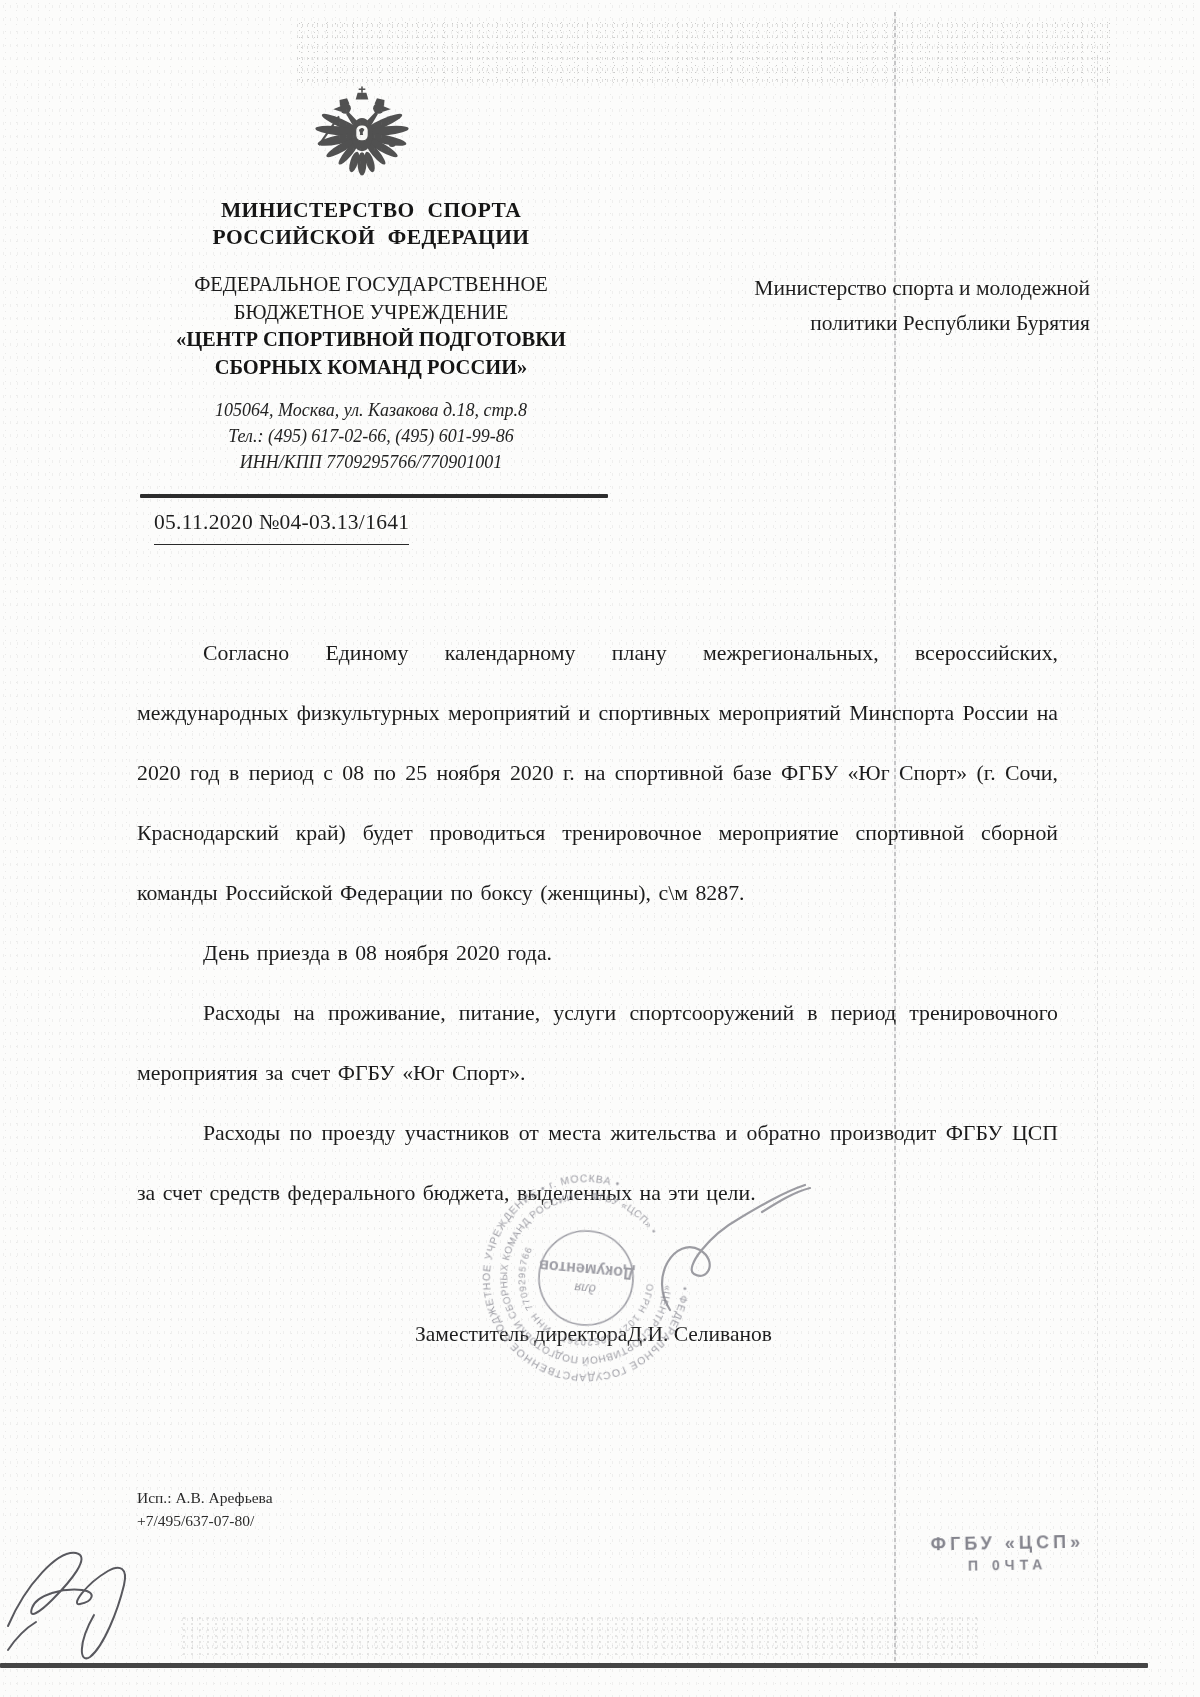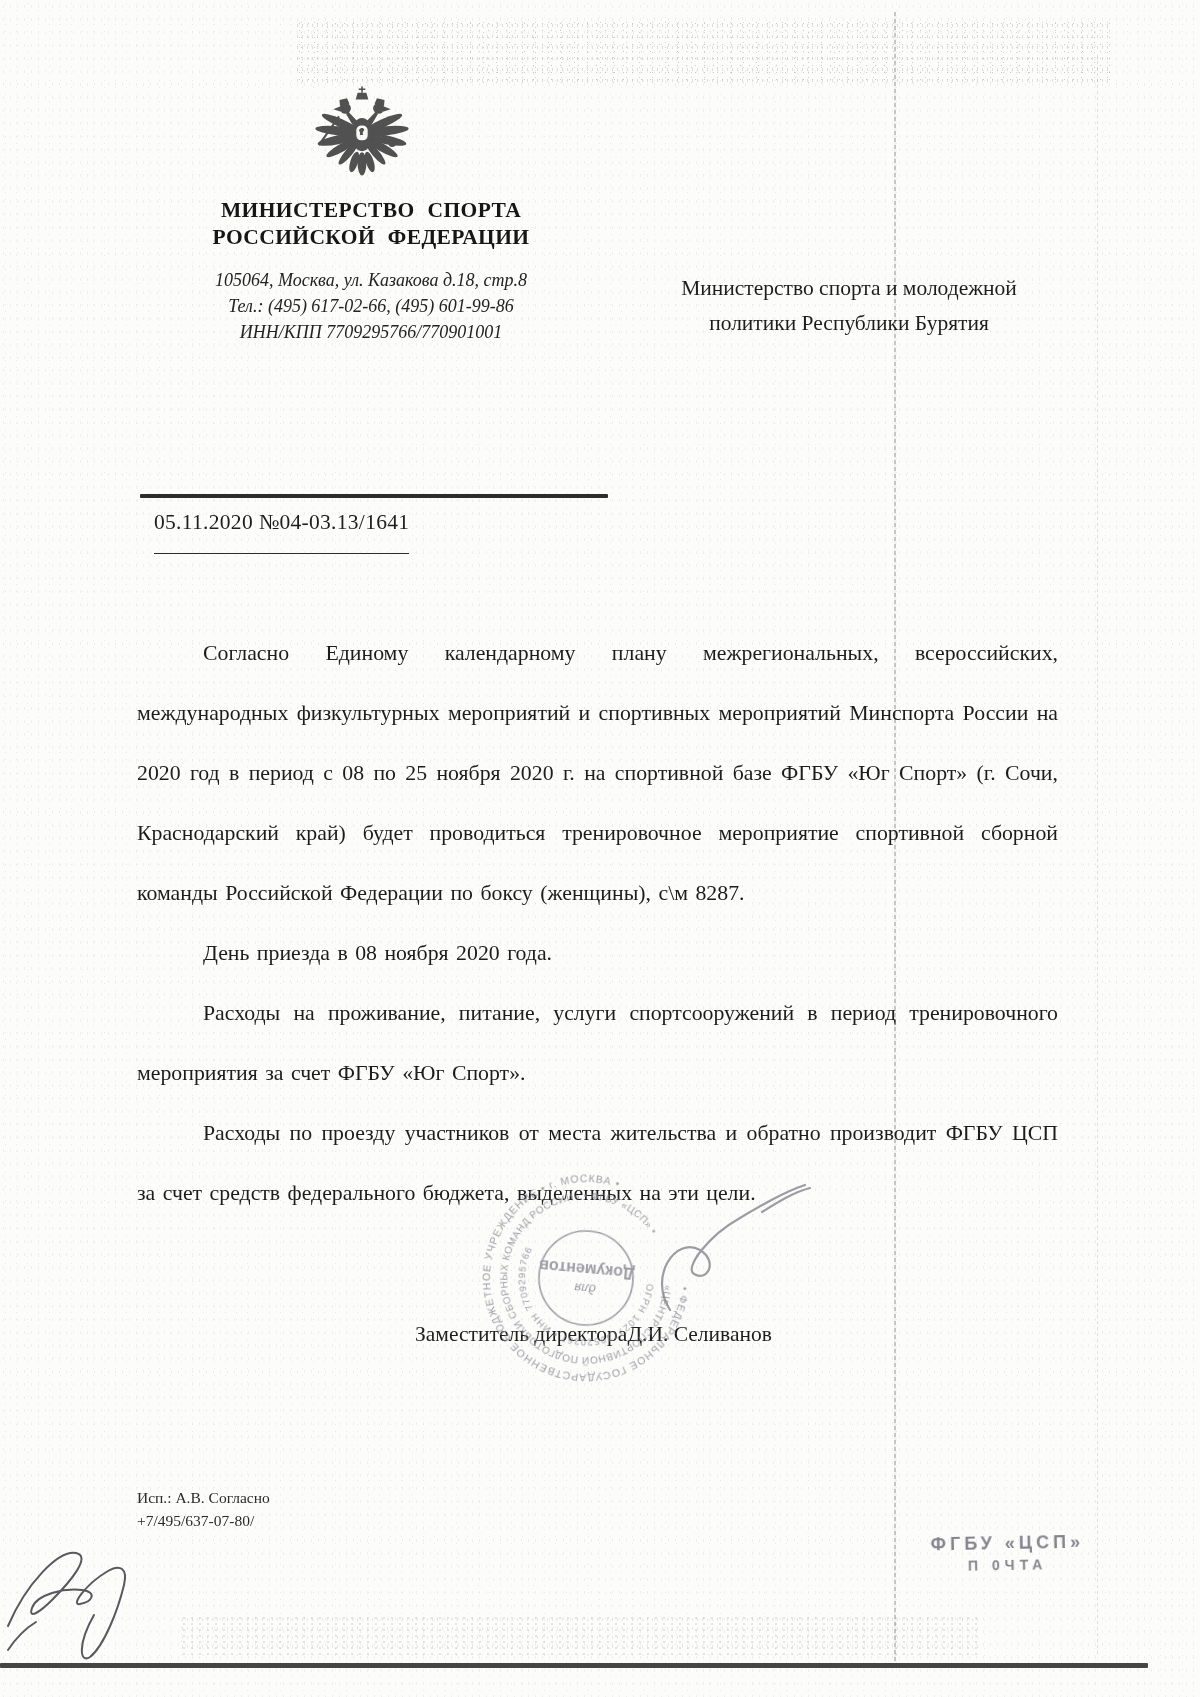--- a/index.html
+++ b/index.html
@@ -42,23 +42,23 @@
   .ministry-line{font-size:21.5px;line-height:27px;font-weight:bold;word-spacing:7px;letter-spacing:.4px;color:#161616;}
   .org-block{margin-top:20px;}
   .org-line{font-size:20.5px;line-height:27.5px;color:#1b1b1b;}
   .org-line.bold{font-weight:bold;color:#141414;}
   .addr-block{margin-top:16px;font-style:italic;}
   .addr-line{font-size:18px;line-height:26px;color:#222;}
 
   .rule{position:absolute;left:140px;top:494px;width:468px;height:4px;background:#2d2d2d;border-radius:1px;}
 
   .refline{position:absolute;left:154px;top:510px;font-size:21.5px;color:#1d1d1d;
-    border-bottom:1.6px solid #2a2a2a;padding-bottom:18px;letter-spacing:.3px;}
-
-  .recipient{position:absolute;left:608px;top:271px;width:482px;text-align:center;
+    border-bottom:1.6px solid #2a2a2a;padding-bottom:9px;letter-spacing:.3px;}
+
+  .recipient{position:absolute;left:608px;top:271px;width:482px;text-align:right;
     font-size:21.5px;line-height:34.5px;color:#1d1d1d;}
 
   .body-text{position:absolute;left:137px;top:623px;width:921px;}
   .body-text p{
     margin:0;font-size:21.8px;line-height:60px;text-align:justify;
     text-indent:66px;color:#1c1c1c;word-spacing:2px;
   }
 
   .sig-row{position:absolute;left:137px;top:1322px;width:913px;display:flex;
     justify-content:center;font-size:21.5px;color:#1d1d1d;}
@@ -126,20 +126,26 @@
       <circle cx="91" cy="61" r="3.6"></circle>
 
       <rect x="53.5" y="42" width="13" height="16.5" rx="5.5" fill="#f8f8f6" stroke="#3a3a3a" stroke-width="1.3"></rect>
       <path d="M57 47 C59 44.6,61.4 44.6,62.4 47 C61.4 49,60.2 49,61.2 52.4 L57.8 52.4 C58.8 49,56.8 49,57 47 Z"></path>
     </g>
   </svg>
 
   <div class="lh-block">
     <div class="ministry-line">МИНИСТЕРСТВО СПОРТА</div>
     <div class="ministry-line">РОССИЙСКОЙ ФЕДЕРАЦИИ</div>
+    <div class="org-block">
+      <div class="org-line">ФЕДЕРАЛЬНОЕ ГОСУДАРСТВЕННОЕ</div>
+      <div class="org-line">БЮДЖЕТНОЕ УЧРЕЖДЕНИЕ</div>
+      <div class="org-line bold">«ЦЕНТР СПОРТИВНОЙ ПОДГОТОВКИ</div>
+      <div class="org-line bold">СБОРНЫХ КОМАНД РОССИИ»</div>
+    </div>
     <div class="addr-block">
       <div class="addr-line">105064, Москва, ул. Казакова д.18, стр.8</div>
       <div class="addr-line">Тел.: (495) 617-02-66, (495) 601-99-86</div>
       <div class="addr-line">ИНН/КПП 7709295766/770901001</div>
     </div>
   </div>
 
   <div class="rule"></div>
 
   <div class="refline">05.11.2020 №04-03.13/1641</div>
@@ -186,21 +192,21 @@
   </div>
 
   <svg class="pen-flourish" viewBox="0 0 175 150">
     <g fill="none" stroke="#85858d" stroke-width="2.2" stroke-linecap="round">
       <path d="M28 132 C 6 98, 34 58, 58 72 C 76 83, 66 104, 52 96 C 42 90, 66 58, 98 40 C 120 27, 142 14, 163 7"></path>
       <path d="M120 34 C 136 24, 152 14, 168 10"></path>
     </g>
   </svg>
 
   <div class="footer-block">
-    <div>Исп.: А.В. Согласно</div>
+    <div>Исп.: А.В. Арефьева</div>
     <div>+7/495/637-07-80/</div>
   </div>
 
   <div class="receipt-stamp">
     <div class="l1">ФГБУ «ЦСП»</div>
     <div class="l2">П 0ЧТА</div>
   </div>
 
   <svg class="pencil-signature" viewBox="0 0 180 128">
     <g fill="none" stroke="#58585e" stroke-width="2" stroke-linecap="round">

